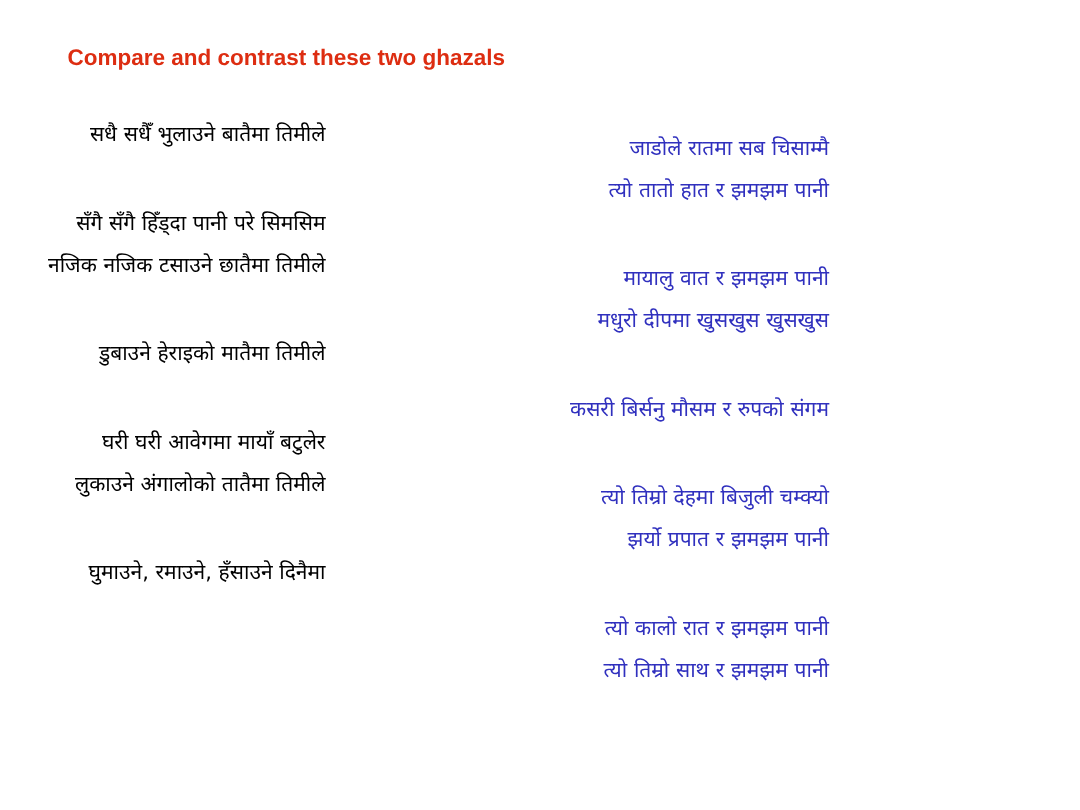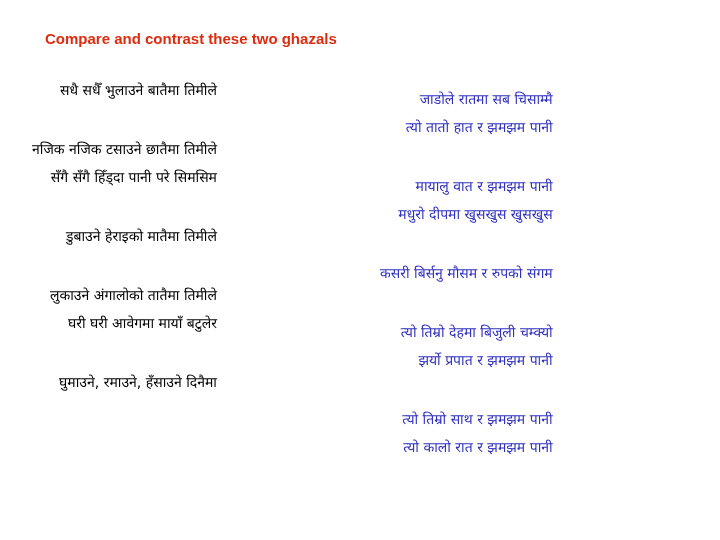--- a/index.html
+++ b/index.html
@@ -57,29 +57,29 @@
 
 <div class="page">
 
   <div class="title" style="color: rgb(221, 45, 17);">Compare and contrast these two ghazals</div>
 
   <div class="col col-left" style="color: rgb(0, 0, 0);">
     <div class="stanza">
       <div class="line">सधै सधैँ भुलाउने बातैमा तिमीले</div>
     </div>
     <div class="stanza">
+      <div class="line">सँगै सँगै हिँड्दा पानी परे सिमसिम</div>
       <div class="line">नजिक नजिक टसाउने छातैमा तिमीले</div>
-      <div class="line">सँगै सँगै हिँड्दा पानी परे सिमसिम</div>
     </div>
     <div class="stanza">
       <div class="line">डुबाउने हेराइको मातैमा तिमीले</div>
     </div>
     <div class="stanza">
+      <div class="line">घरी घरी आवेगमा मायाँ बटुलेर</div>
       <div class="line">लुकाउने अंगालोको तातैमा तिमीले</div>
-      <div class="line">घरी घरी आवेगमा मायाँ बटुलेर</div>
     </div>
     <div class="stanza">
       <div class="line">घुमाउने, रमाउने, हँसाउने दिनैमा</div>
     </div>
   </div>
 
   <div class="col col-right" style="color: rgb(48, 48, 190);">
     <div class="stanza">
       <div class="line">जाडोले रातमा सब चिसाम्मै</div>
       <div class="line">त्यो तातो हात र झमझम पानी</div>
@@ -89,18 +89,18 @@
       <div class="line">मधुरो दीपमा खुसखुस खुसखुस</div>
     </div>
     <div class="stanza">
       <div class="line">कसरी बिर्सनु मौसम र रुपको संगम</div>
     </div>
     <div class="stanza">
       <div class="line">त्यो तिम्रो देहमा बिजुली चम्क्यो</div>
       <div class="line">झर्यो प्रपात र झमझम पानी</div>
     </div>
     <div class="stanza">
+      <div class="line">त्यो कालो रात र झमझम पानी</div>
       <div class="line">त्यो तिम्रो साथ र झमझम पानी</div>
-      <div class="line">त्यो कालो रात र झमझम पानी</div>
     </div>
   </div>
 
 </div>
 
 </body></html>

